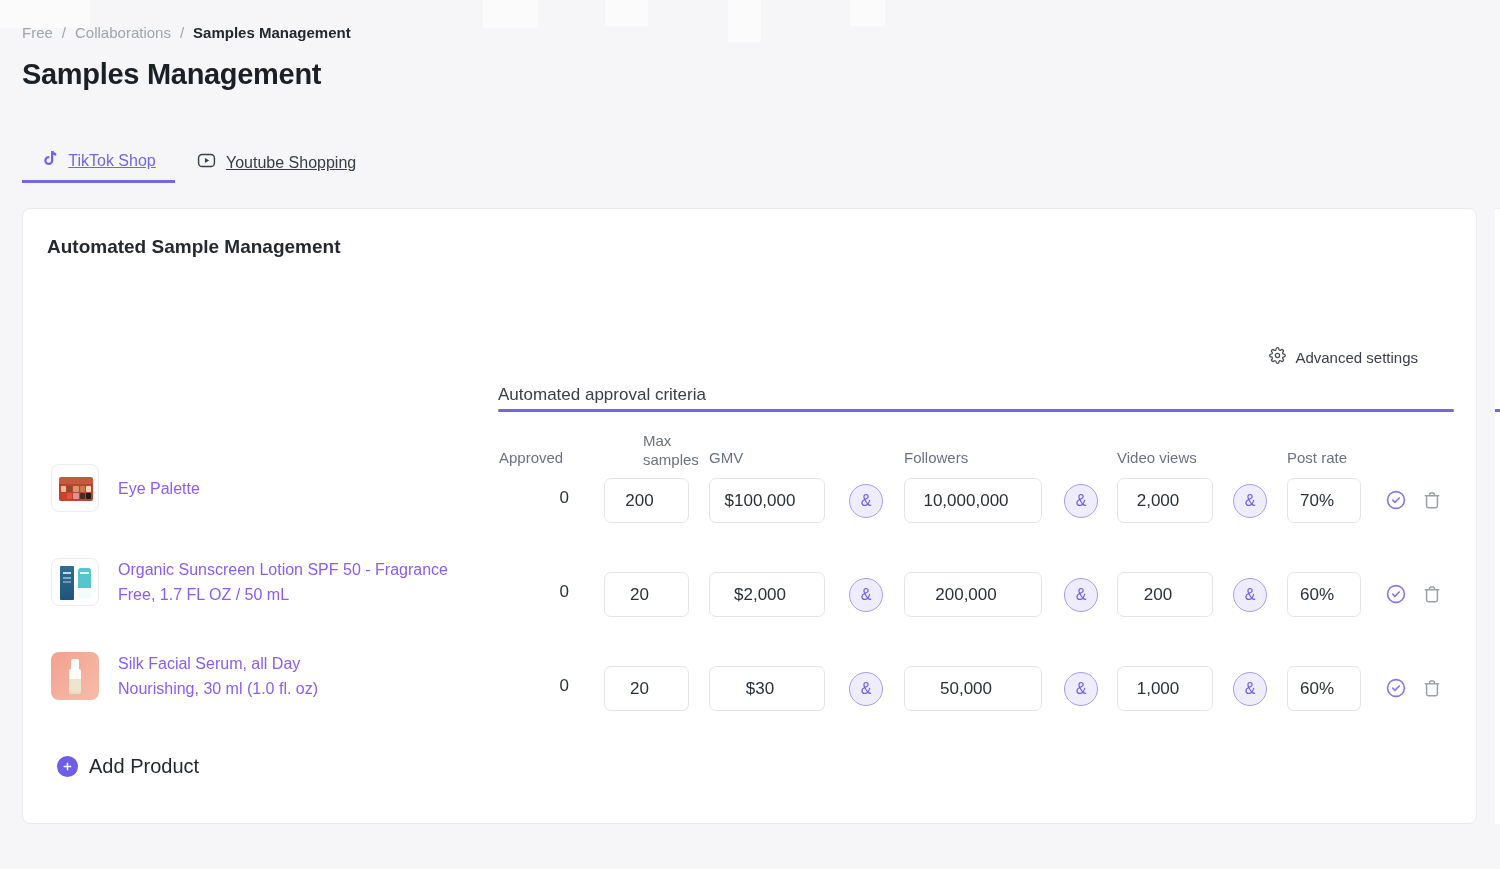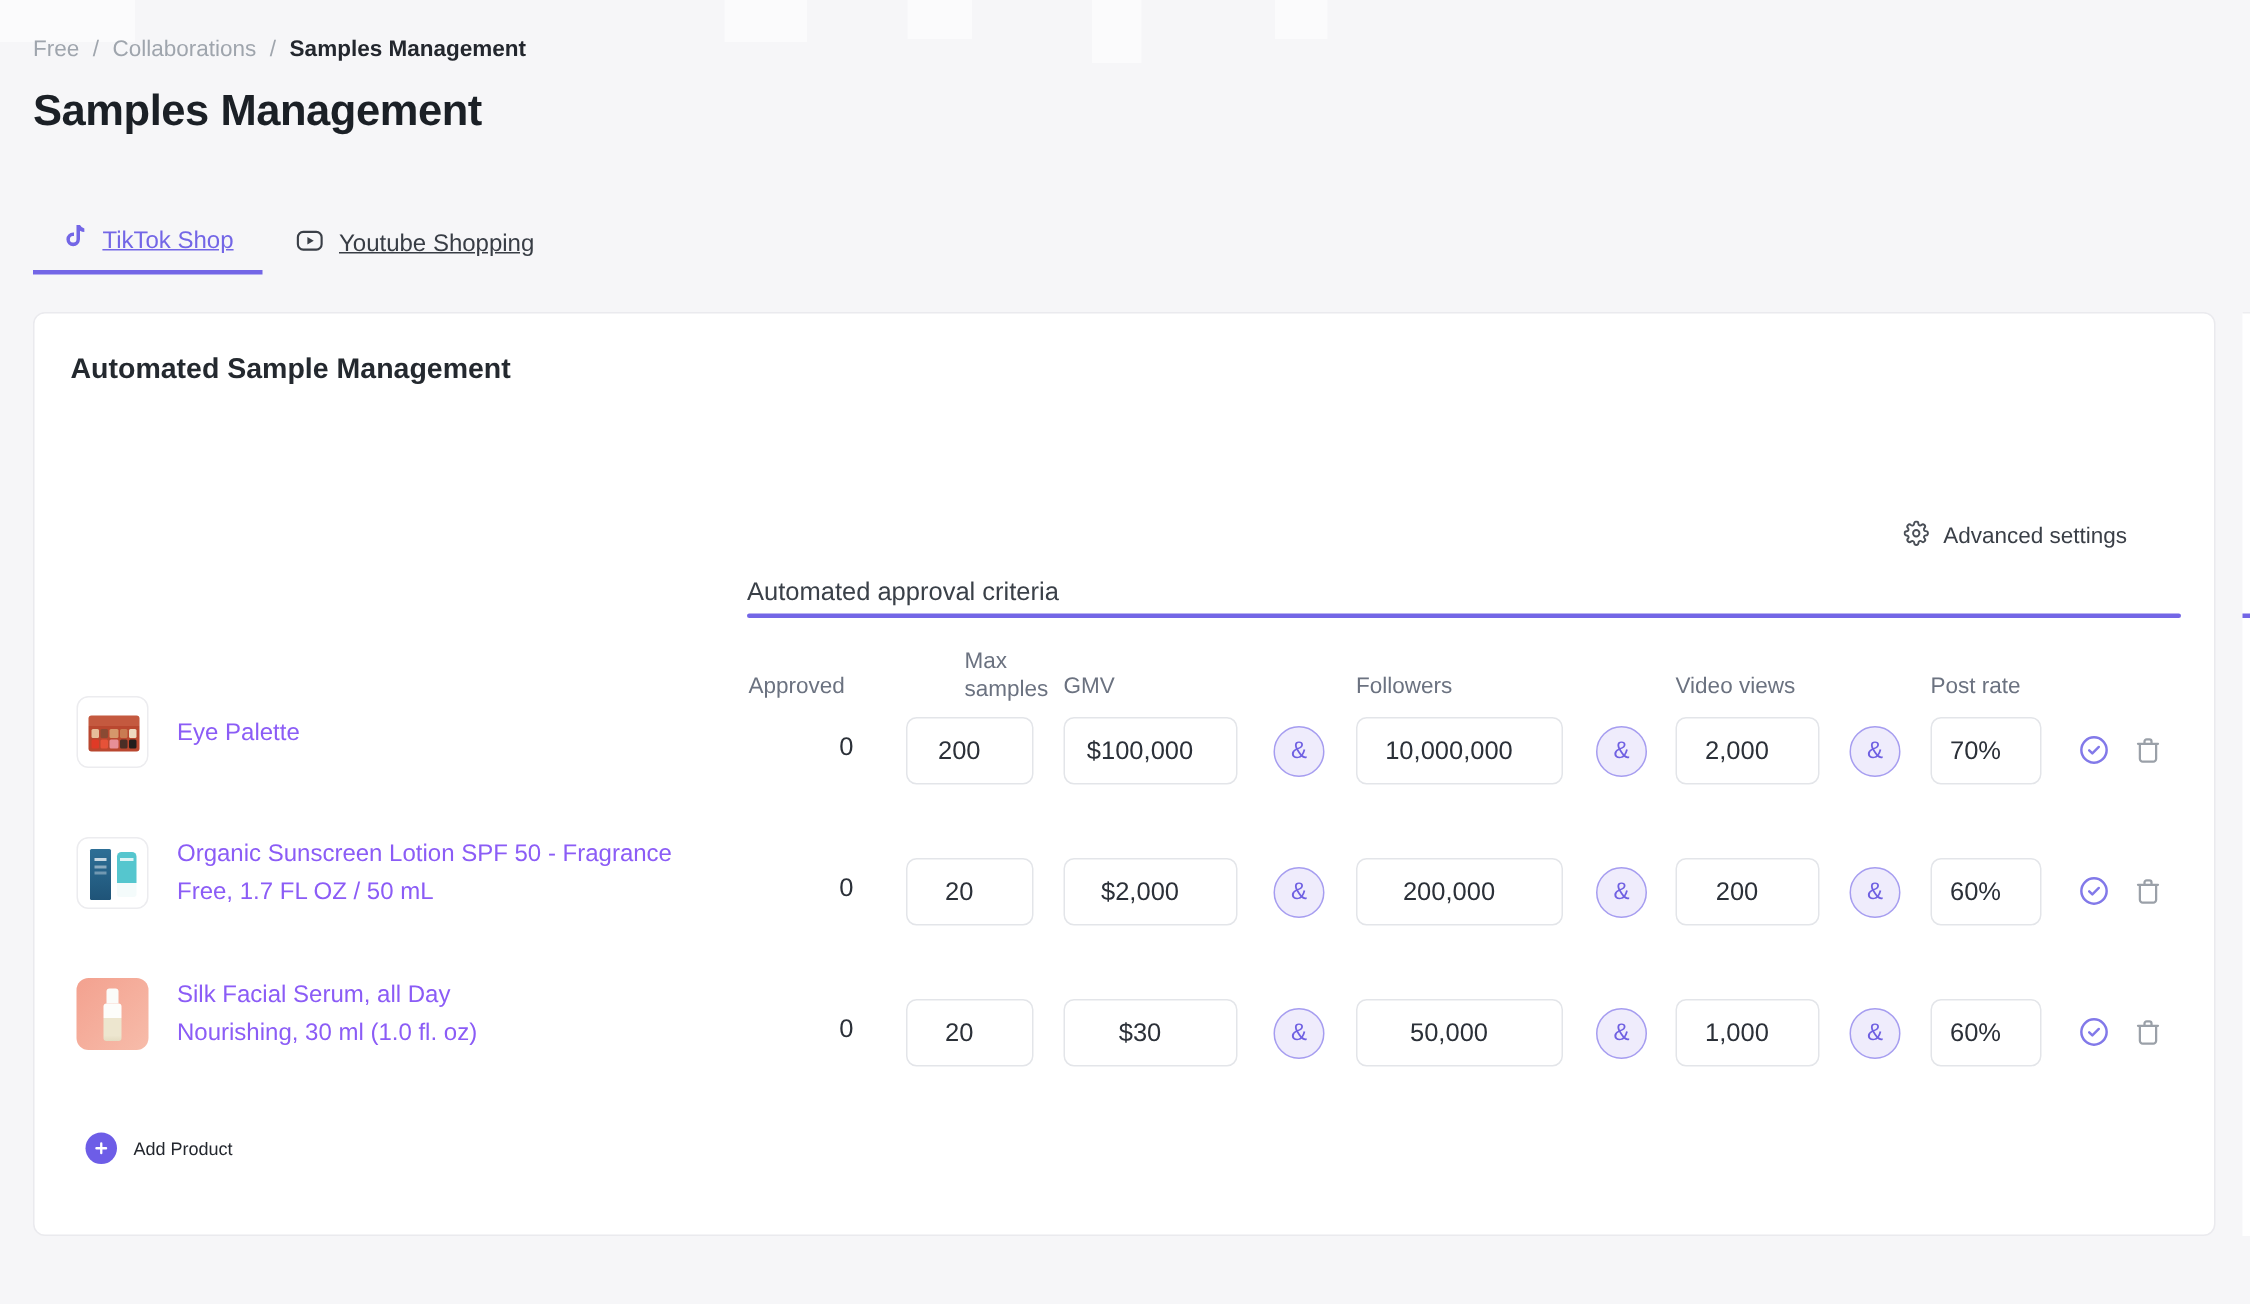--- a/index.html
+++ b/index.html
@@ -91,21 +91,21 @@
     display:flex; align-items:center; justify-content:center; font-size:16px; cursor:pointer;
   }
   .amp.a1 { left:826px; } .amp.a2 { left:1041px; } .amp.a3 { left:1210px; }
 
   .icon-btn { position:absolute; background:none; border:none; cursor:pointer; padding:0; line-height:0; }
   .chk { left:1362px; top:25px; }
   .trash { left:1399px; top:26px; }
 
   .add-product { position:absolute; left:34px; top:546px; display:flex; align-items:center; gap:11px; cursor:pointer; background:none; border:none; font-family:"Liberation Sans", sans-serif; }
   .add-product .plus { width:21px; height:21px; border-radius:50%; background:#6D5DE7; display:flex; align-items:center; justify-content:center; }
-  .add-product .lbl { font-size:12px; font-weight:500; color:#23272E; }
+  .add-product .lbl { font-size:20px; font-weight:500; color:#23272E; }
 
   
   .sliver { position:absolute; right:0; top:208px; width:5px; height:616px; background:#fff; border-top:1px solid #EDEDF0; }
   .sliver .pline { position:absolute; left:0; top:200px; width:5px; height:3px; background:#7366E6; }
 </style>
 </head>
 <body>
 
 <div class="ghost" style="left:0;top:0;width:90px;height:28px;"></div>
 <div class="ghost" style="left:483px;top:0;width:55px;height:28px;"></div>

